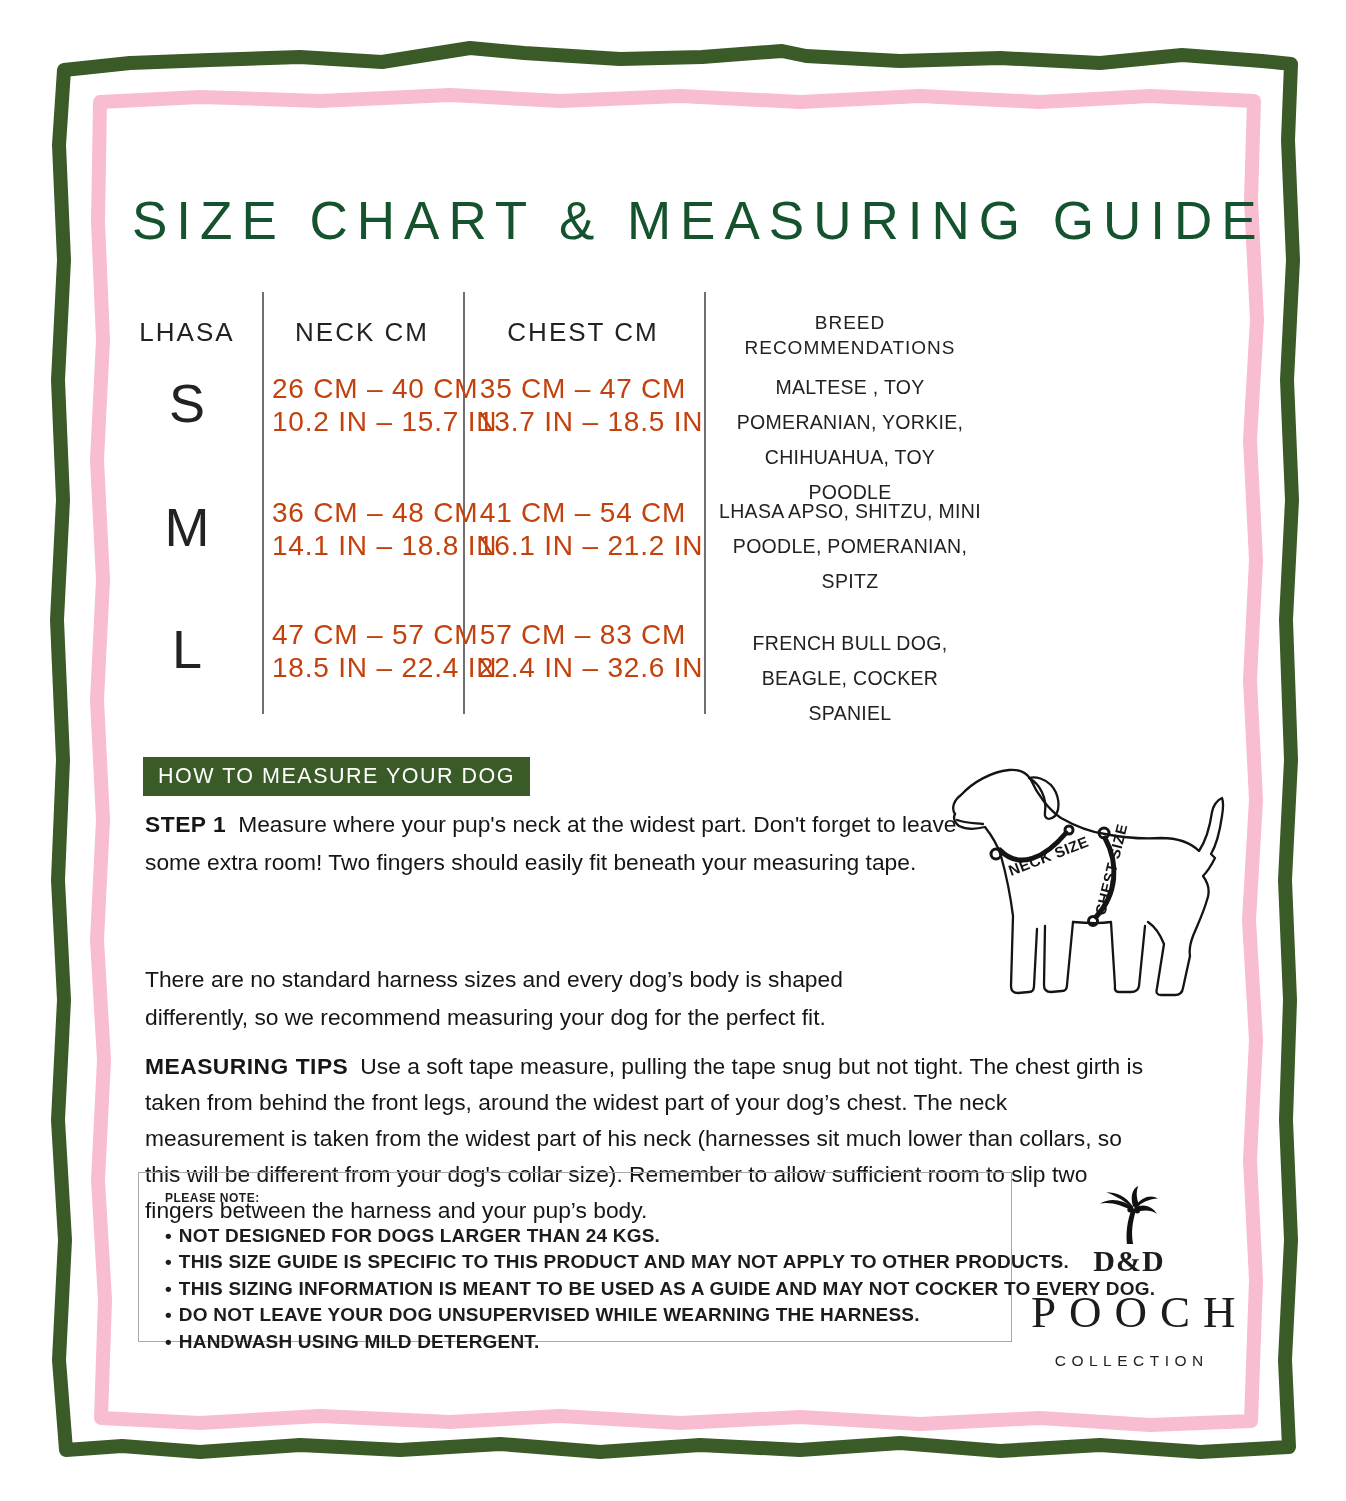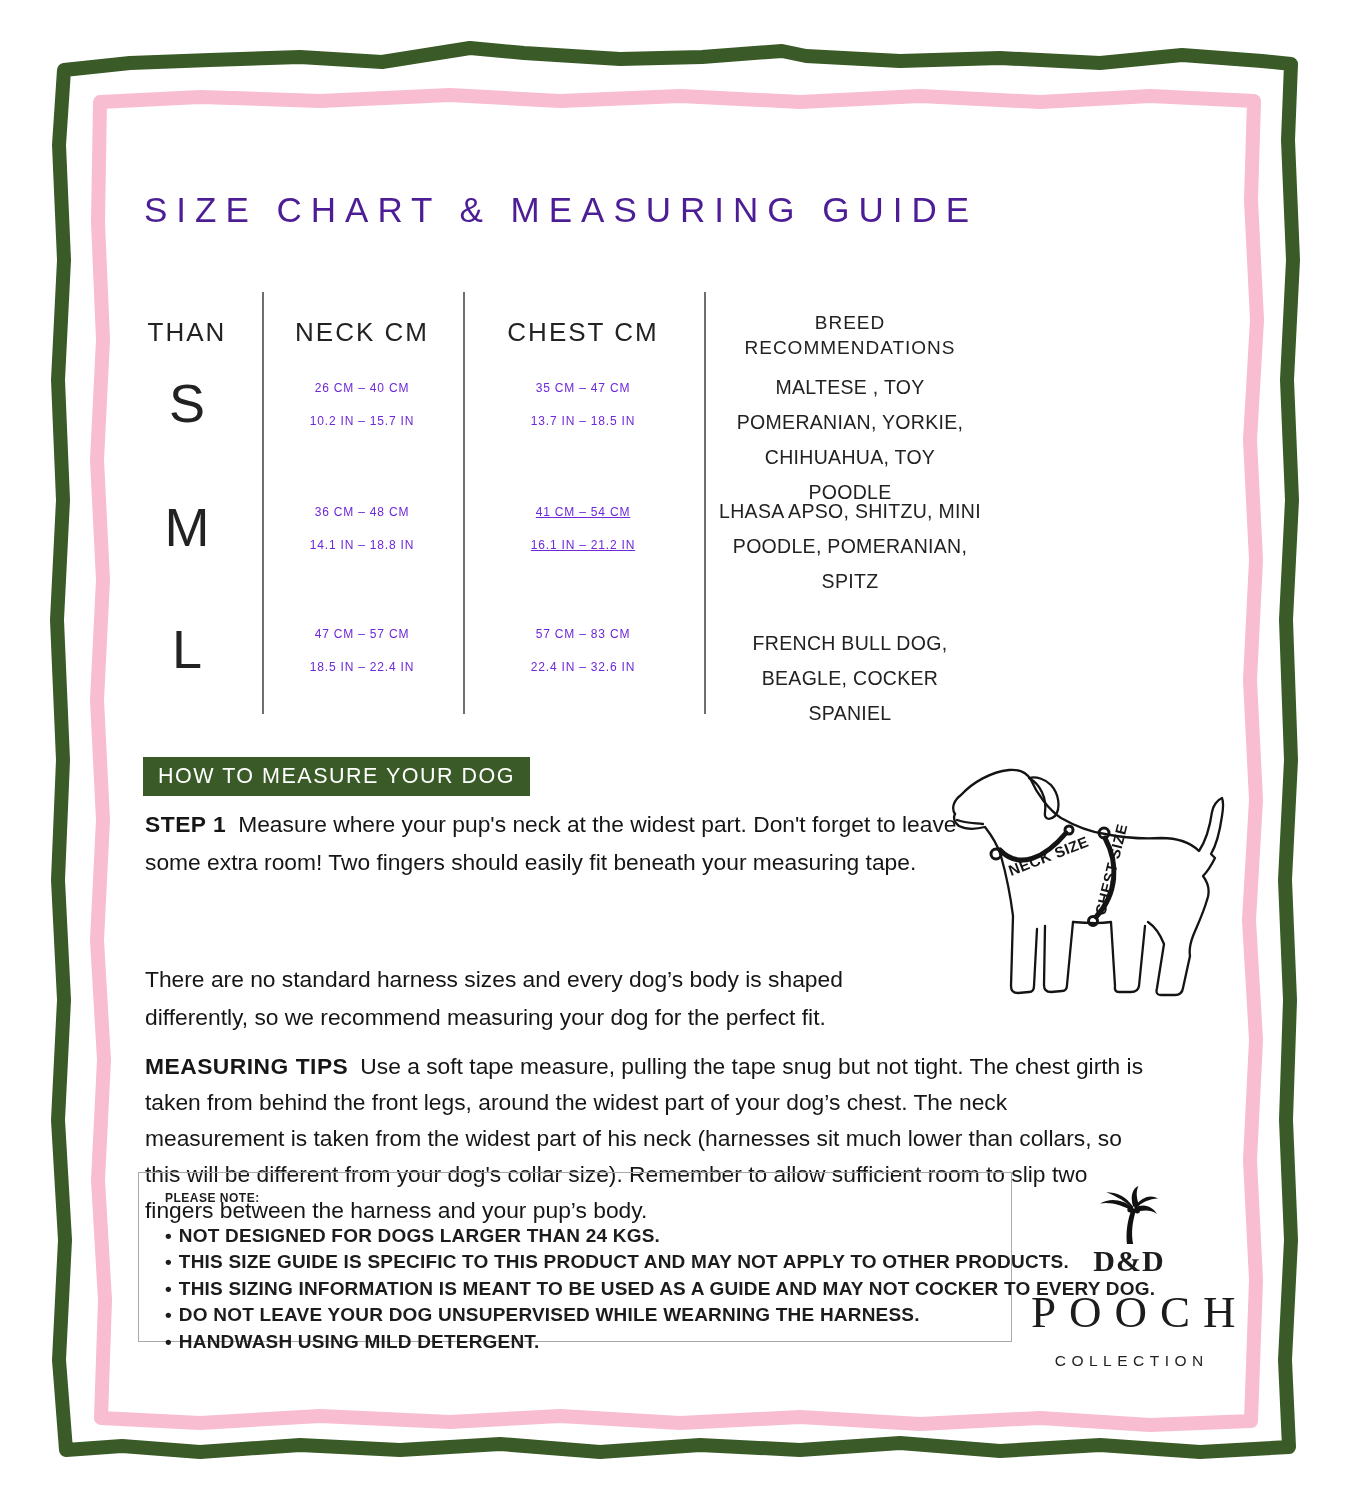--- a/index.html
+++ b/index.html
@@ -5,29 +5,29 @@
   html,body{margin:0;padding:0;background:#ffffff;}
   #canvas{
     position:relative;width:1346px;height:1501px;background:#ffffff;
     font-family:"Liberation Sans",sans-serif;color:#1c1c1c;overflow:hidden;
   }
   .abs{position:absolute;}
   
   #frame-svg{position:absolute;left:0;top:0;width:1346px;height:1501px;}
   
   .page-title{
-    left:144px;top:190px;font-size:35px;font-weight:300;letter-spacing:9px;
-    color:#4c1d95;white-space:nowrap;
+    left:132px;top:190px;font-size:53px;font-weight:300;letter-spacing:9px;
+    color:#14532d;white-space:nowrap;
   }
   
   .v-divider{width:2px;background:#6f6f6f;top:292px;height:422px;}
   .th{font-size:26px;font-weight:300;letter-spacing:2px;text-align:center;color:#222;}
   .th-breed{font-size:19px;letter-spacing:1px;line-height:25px;font-weight:400;}
   .size-letter{font-size:54px;font-weight:300;text-align:center;width:110px;left:132px;color:#222;}
-  .cm-block{font-size:12px;letter-spacing:0.8px;line-height:33px;text-align:center;color:#6d28d9;white-space:nowrap;}
+  .cm-block{font-size:28px;letter-spacing:0.8px;line-height:33px;text-align:center;color:#c2410c;white-space:nowrap;}
   .neck-col{left:272px;width:180px;}
   .chest-col{left:478px;width:210px;}
   .breed-block{font-size:19.5px;letter-spacing:0.3px;line-height:35px;text-align:center;color:#222;}
   
   .banner{
     left:143px;top:757px;height:39px;line-height:39px;padding:0 15px;
     color:#ffffff;font-size:21.5px;letter-spacing:1.5px;display:inline-block;
   }
   .step-par{width:833px;font-size:22.8px;line-height:37.5px;color:#161616;}
   .step-label{font-weight:700;margin-right:12px;letter-spacing:0.5px;}
@@ -65,21 +65,21 @@
          L 1150,1425 L 1040,1418 L 920,1424 L 800,1417 L 680,1423 L 560,1416 L 450,1422 L 320,1416 L 200,1423 L 101,1418
          L 105,1300 L 98,1180 L 104,1060 L 97,940 L 103,820 L 97,700 L 103,580 L 97,460 L 103,340 L 98,222 Z" fill="none" stroke="#f8bdd0" stroke-width="14" stroke-linejoin="round" stroke-linecap="round"></path>
   </svg>
 
   <div class="abs page-title">SIZE CHART &amp; MEASURING GUIDE</div>
 
   <div class="abs v-divider" style="left:262px;"></div>
   <div class="abs v-divider" style="left:463px;"></div>
   <div class="abs v-divider" style="left:704px;"></div>
 
-  <div class="abs th" style="left:132px;top:317px;width:110px;">THAN</div>
+  <div class="abs th" style="left:132px;top:317px;width:110px;">LHASA</div>
   <div class="abs th neck-col" style="top:317px;">NECK CM</div>
   <div class="abs th chest-col" style="top:317px;">CHEST CM</div>
   <div class="abs th th-breed" style="left:725px;top:300px;width:250px;margin-top:10px;">BREED RECOMMENDATIONS</div>
 
   <div>
     <div class="abs size-letter" style="top:372px;">S</div>
     <div class="abs cm-block neck-col" style="top:372px;">
       <div>26 CM – 40 CM</div>
       <div>10.2 IN – 15.7 IN</div>
     </div>
@@ -89,21 +89,21 @@
     </div>
     <div class="abs breed-block" style="left:727px;top:370px;width:246px;">MALTESE , TOY POMERANIAN, YORKIE, CHIHUAHUA, TOY POODLE</div>
   </div>
 
   <div>
     <div class="abs size-letter" style="top:496px;">M</div>
     <div class="abs cm-block neck-col" style="top:496px;">
       <div>36 CM – 48 CM</div>
       <div>14.1 IN – 18.8 IN</div>
     </div>
-    <div class="abs cm-block chest-col" style="top:496px;text-decoration:underline;">
+    <div class="abs cm-block chest-col" style="top:496px;">
       <div>41 CM – 54 CM</div>
       <div>16.1 IN – 21.2 IN</div>
     </div>
     <div class="abs breed-block" style="left:710px;top:494px;width:280px;">LHASA APSO, SHITZU, MINI POODLE, POMERANIAN, SPITZ</div>
   </div>
 
   <div>
     <div class="abs size-letter" style="top:618px;">L</div>
     <div class="abs cm-block neck-col" style="top:618px;">
       <div>47 CM – 57 CM</div>

